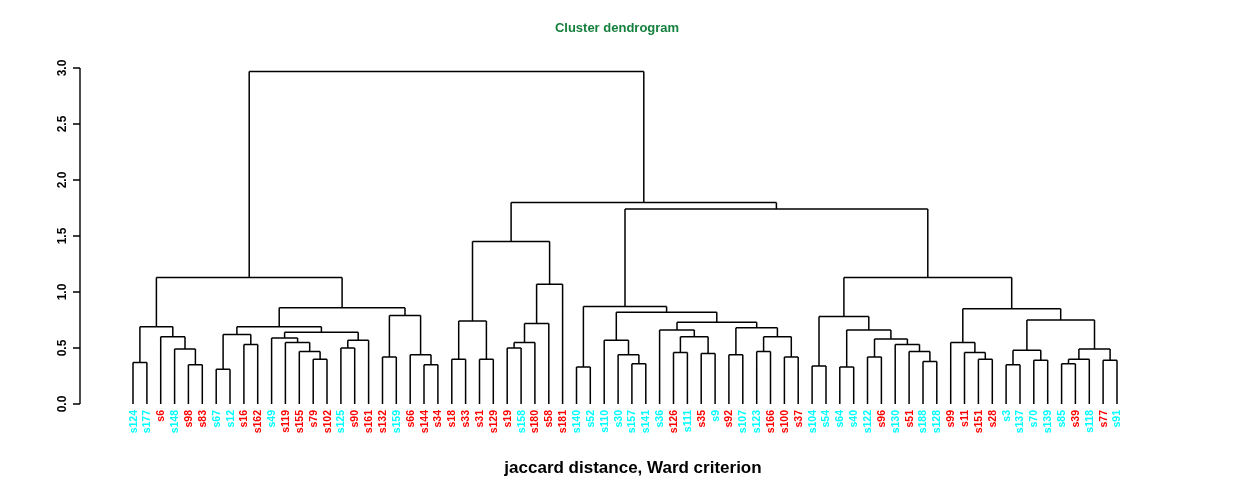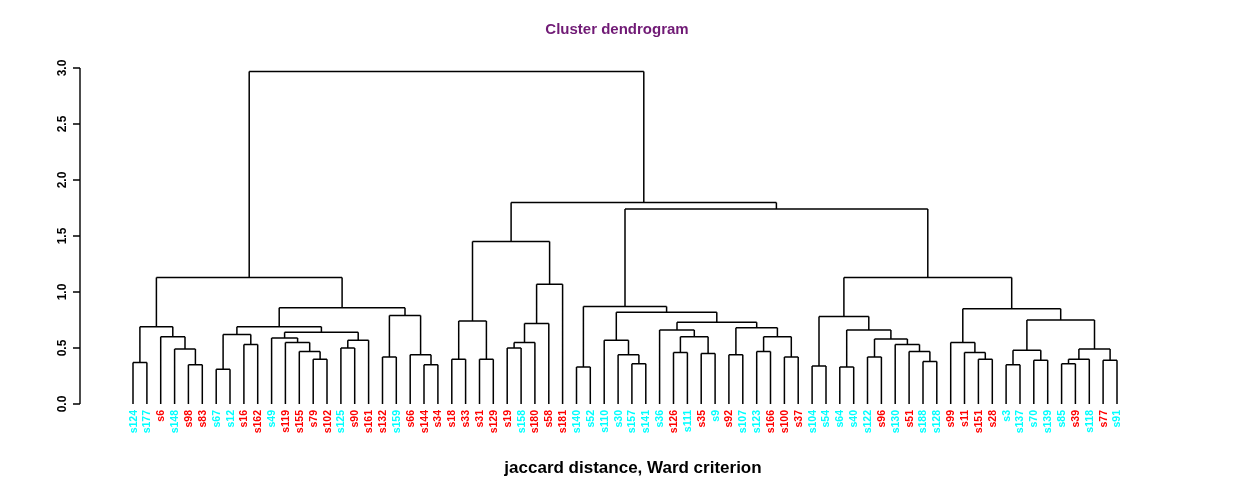--- a/index.html
+++ b/index.html
@@ -1,19 +1,19 @@
 <!DOCTYPE html>
 <html><head>
 <meta charset="utf-8">
 <style>
   html,body{margin:0;padding:0;background:#ffffff;}
   .figure{position:relative;width:1238px;height:500px;background:#ffffff;overflow:hidden;
           font-family:"Liberation Sans", sans-serif;}
   .fig-title{position:absolute;top:20px;left:0;width:1234px;text-align:center;
-             font-size:15px;font-weight:bold;color:#701a75;}
+             font-size:13px;font-weight:bold;color:#15803d;}
   .fig-xlabel{position:absolute;top:458px;left:14px;width:1238px;text-align:center;
               font-size:17px;font-weight:600;color:#000;}
   svg text{font-family:"Liberation Sans", sans-serif;}
 </style>
 </head>
 <body>
 
 <div class="figure">
   <div class="fig-title">Cluster dendrogram</div>
   <svg id="plot" width="1238" height="500">

